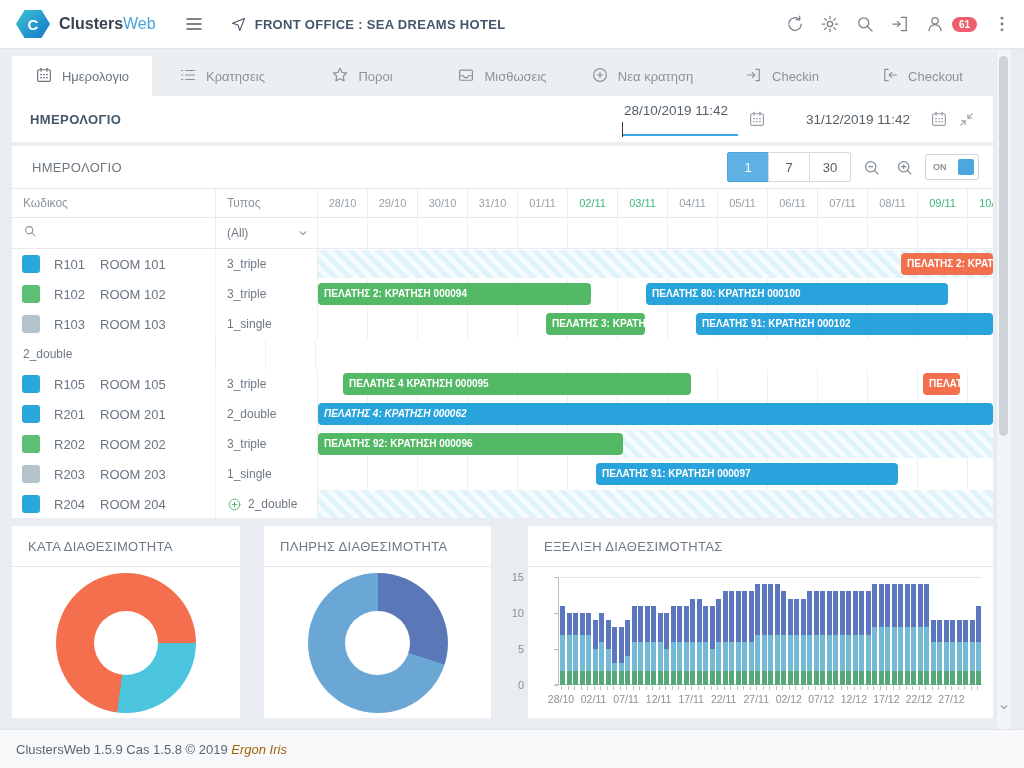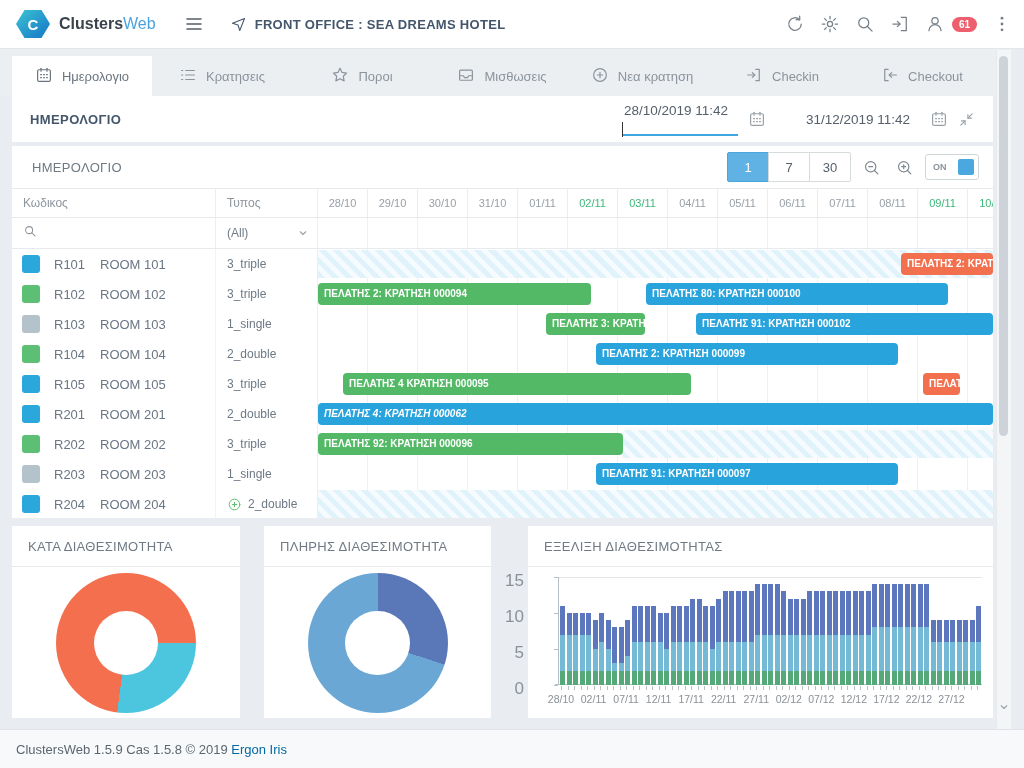--- a/index.html
+++ b/index.html
@@ -96,29 +96,29 @@
            height:40px;display:flex;align-items:center;padding-left:16px;border-bottom:1px solid #e7eaec;}
   .donut{width:140px;height:140px;border-radius:50%;margin:6px auto 0;position:relative;}
   .donut::after{content:"";position:absolute;inset:27%;background:#fff;border-radius:50%;}
   #bc-area{position:relative;height:150px;}
   #bc-plot{position:absolute;left:30px;top:10px;width:423px;height:108px;
            border-left:1px solid #b8c0c6;}
   #bc-plot .topline{position:absolute;left:0;right:0;top:0;border-top:1px solid #e3e7ea;}
   #bc-plot .baseline{position:absolute;left:-4px;right:0;bottom:0;border-bottom:1px solid #b8c0c6;}
   .bcbar{position:absolute;bottom:0;display:flex;flex-direction:column;}
   .bcbar div{width:100%;}
-  .ylab{position:absolute;width:22px;text-align:right;font-size:17px;color:#8a9096;}
+  .ylab{position:absolute;width:22px;text-align:right;font-size:11px;color:#8a9096;}
   .ytick{position:absolute;width:4px;border-top:1px solid #b8c0c6;left:4px;}
   .bctick{position:absolute;width:1px;height:4px;background:#b9c1c7;}
   .xlab{position:absolute;font-size:10.5px;color:#8a9096;transform:translateX(-50%);white-space:nowrap;}
   
   #ftr{position:absolute;left:0;right:0;top:729px;height:39px;background:#f7f9fa;
        border-top:1px solid #dfe3e7;font-size:13px;color:#5c6670;line-height:39px;padding-left:16px;
        box-sizing:border-box;}
-  #ftr a{color:#0369a1;text-decoration:none;cursor:pointer;}
+  #ftr a{color:#a16207;text-decoration:none;cursor:pointer;font-style:italic;}
   
   #sbar{position:absolute;right:13px;top:50px;width:14px;height:679px;background:#f3f5f6;
         border-left:1px solid #e8ebed;}
   #sthumb{position:absolute;left:2px;top:6px;width:9px;height:380px;background:#cdd3d8;border-radius:5px;
           cursor:pointer;}
   #sdown{position:absolute;bottom:12px;left:1px;color:#99a3ab;cursor:pointer;}
 </style>
 </head>
 <body>
 
@@ -408,25 +408,20 @@
           </div>
           <div class="rtype">
             <span>1_single</span>
           </div>
           <div class="rtl tl-bg">
             <div class="gbar" style="left: 228px; width: 99px; background: rgb(83, 185, 102);">ΠΕΛΑΤΗΣ 3: ΚΡΑΤΗΣΗ</div>
             <div class="gbar" style="left: 378px; width: 297px; background: rgb(41, 163, 220);">ΠΕΛΑΤΗΣ 91: ΚΡΑΤΗΣΗ 000102</div>
           </div>
         </div>
         <div class="gridrow rrow">
-          <div class="rleft">
-            <span class="swatch" style="background: rgb(92, 191, 116);"></span>
-            <span class="rcode">R104</span>
-            <span class="rname">ROOM 104</span>
-          </div>
           <div class="rtype">
             <span>2_double</span>
           </div>
           <div class="rtl tl-bg">
             <div class="gbar" style="left: 278px; width: 302px; background: rgb(41, 163, 220);">ΠΕΛΑΤΗΣ 2: ΚΡΑΤΗΣΗ 000099</div>
           </div>
         </div>
         <div class="gridrow rrow">
           <div class="rleft">
             <span class="swatch" style="background: rgb(42, 168, 220);"></span>

